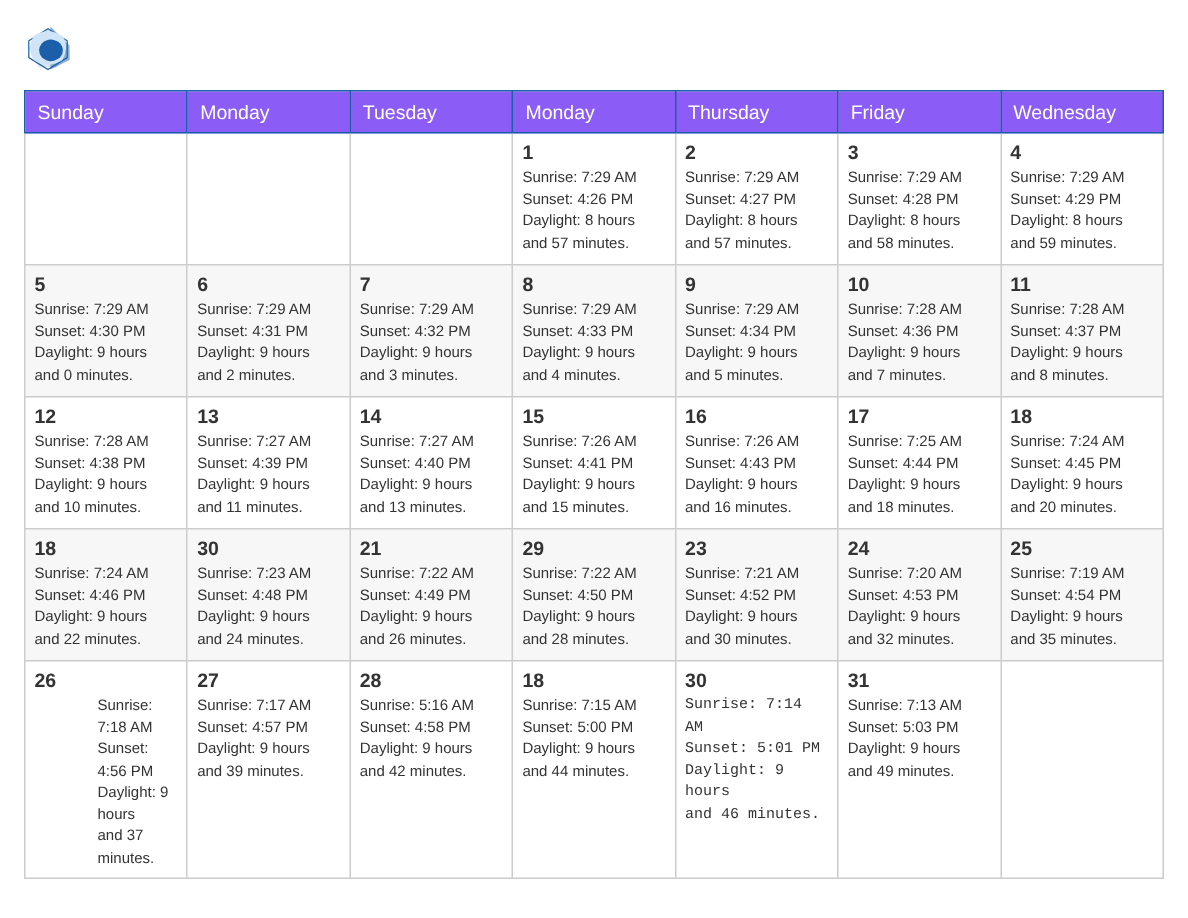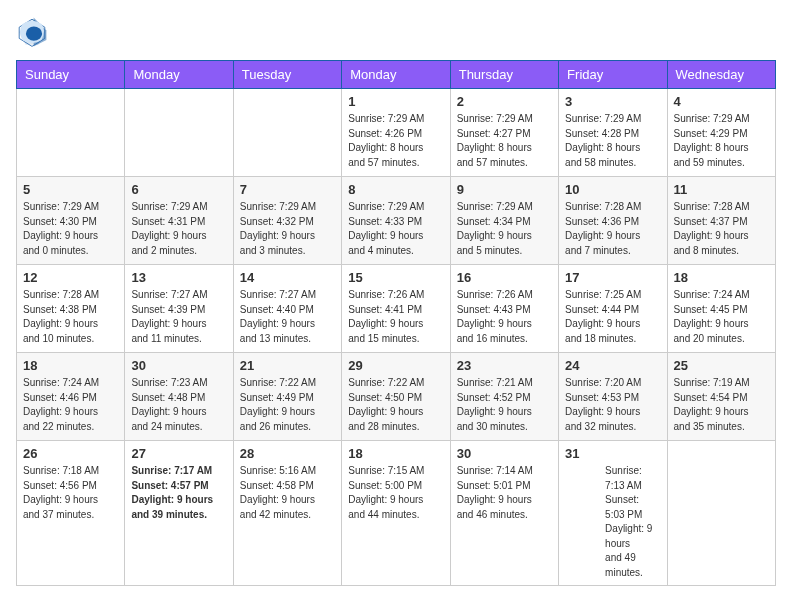--- a/index.html
+++ b/index.html
@@ -303,56 +303,56 @@
           <div class="day-number">25</div>
           <div class="day-info" style="white-space: pre-line;">Sunrise: 7:19 AM
 Sunset: 4:54 PM
 Daylight: 9 hours
 and 35 minutes.</div>
         </td>
       </tr>
       <tr>
         <td>
           <div class="day-number">26</div>
-          <div class="day-info" style="white-space: pre-line;">Sunrise: 7:18 AM
+          <div class="day-info" style="white-space: pre-line; margin-left: 42px;">Sunrise: 7:18 AM
 Sunset: 4:56 PM
 Daylight: 9 hours
 and 37 minutes.</div>
         </td>
         <td>
           <div class="day-number">27</div>
-          <div class="day-info" style="white-space: pre-line; font-weight: bold;">Sunrise: 7:17 AM
+          <div class="day-info" style="white-space: pre-line;">Sunrise: 7:17 AM
 Sunset: 4:57 PM
 Daylight: 9 hours
 and 39 minutes.</div>
         </td>
         <td>
           <div class="day-number">28</div>
           <div class="day-info" style="white-space: pre-line;">Sunrise: 5:16 AM
 Sunset: 4:58 PM
 Daylight: 9 hours
 and 42 minutes.</div>
         </td>
         <td>
           <div class="day-number">18</div>
           <div class="day-info" style="white-space: pre-line;">Sunrise: 7:15 AM
 Sunset: 5:00 PM
 Daylight: 9 hours
 and 44 minutes.</div>
         </td>
         <td>
           <div class="day-number">30</div>
-          <div class="day-info" style="white-space: pre-line;">Sunrise: 7:14 AM
+          <div class="day-info" style="white-space: pre-line; font-family: Liberation Mono, monospace;">Sunrise: 7:14 AM
 Sunset: 5:01 PM
 Daylight: 9 hours
 and 46 minutes.</div>
         </td>
         <td>
           <div class="day-number">31</div>
-          <div class="day-info" style="white-space: pre-line; margin-left: 40px;">Sunrise: 7:13 AM
+          <div class="day-info" style="white-space: pre-line;">Sunrise: 7:13 AM
 Sunset: 5:03 PM
 Daylight: 9 hours
 and 49 minutes.</div>
         </td>
         <td class="empty-cell"></td>
       </tr>
     </tbody>
 </table>
 
 </body></html>

